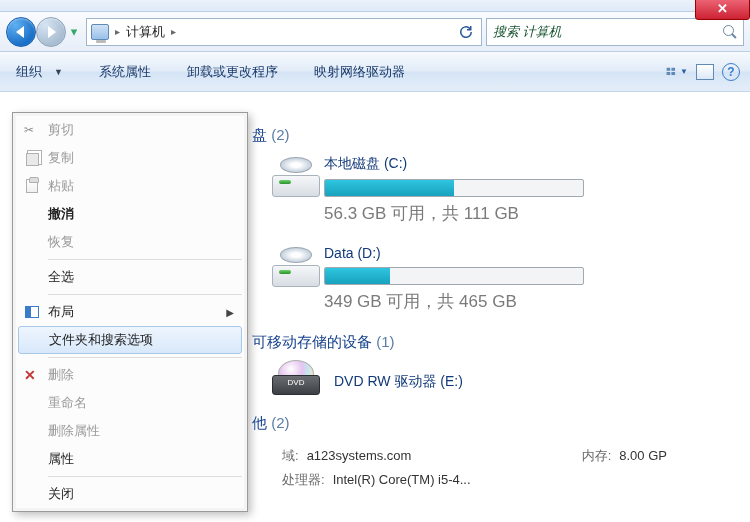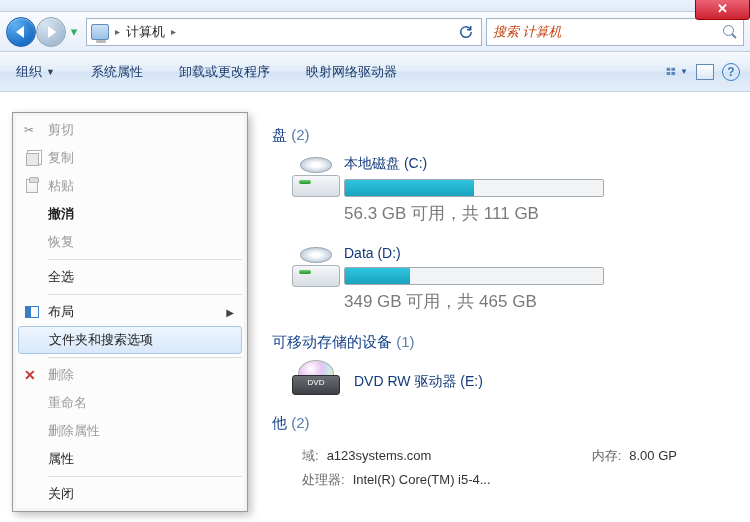--- a/index.html
+++ b/index.html
@@ -16,28 +16,28 @@
 .nav-round.disabled { background: radial-gradient(circle at 30% 25%, #d6e4f2, #a9bdd2 70%); border-color: #8fa4ba; }
 .nav-arrow-l { width: 0; height: 0; border-right: 8px solid #fff; border-top: 6px solid transparent; border-bottom: 6px solid transparent; margin-right: 2px; }
 .nav-arrow-r { width: 0; height: 0; border-left: 8px solid #fff; border-top: 6px solid transparent; border-bottom: 6px solid transparent; margin-left: 2px; }
 .nav-small-drop { width: 16px; height: 22px; display: flex; align-items: center; justify-content: center; color: #3a6; }
 .addrbar { flex: 1; height: 28px; background: #fff; border: 1px solid #9fb6cd; display: flex; align-items: center; padding: 0 4px; gap: 6px; }
 .addrbar .comp-icon { width: 18px; height: 16px; background: linear-gradient(#cfe2f5, #9ac1e8); border: 1px solid #5f8ab5; border-radius: 2px; position: relative; }
 .addrbar .comp-icon::after { content:""; position:absolute; bottom:-4px; left:4px; width:10px; height:3px; background:#bbb; border-radius:1px; }
 .addrbar .crumb-sep { color: #666; font-size: 10px; }
 .addrbar .crumb { color: #222; }
 .addrbar .refresh { margin-left: auto; color: #2a5a9a; display: flex; align-items: center; justify-content: center; width: 22px; height: 22px; }
-.searchbox { width: 258px; height: 28px; background: #fff; border: 1px solid #9fb6cd; display: flex; align-items: center; padding: 0 6px; color: #c2410c; font-style: italic; gap: 2px; }
+.searchbox { width: 258px; height: 28px; background: #fff; border: 1px solid #9fb6cd; display: flex; align-items: center; padding: 0 6px; color: #14532d; font-style: italic; gap: 2px; }
 .mag { width: 14px; height: 14px; position: relative; margin-left: auto; }
 .mag::before { content:""; position:absolute; width:9px; height:9px; border:1.5px solid #6b88a6; border-radius:50%; left:0; top:0; }
 .mag::after { content:""; position:absolute; width:6px; height:1.5px; background:#6b88a6; left:8px; top:10px; transform: rotate(45deg); }
 
 
 .toolbar { height: 40px; background: linear-gradient(#f7fafd, #e2ecf8 48%, #d5e4f5 52%, #e4eef9); border-bottom: 1px solid #c5d6e8; display: flex; align-items: center; padding: 0 10px; gap: 24px; color: #1a3a6a; }
-.tb-item { display: flex; align-items: center; gap: 4px; cursor: default; padding: 4px 6px; }
+.tb-item { display: flex; align-items: center; gap: 12px; cursor: default; padding: 4px 6px; }
 .tb-item .drop { font-size: 9px; color: #345; }
 .tb-right { margin-left: auto; display: flex; align-items: center; gap: 8px; }
 .tb-ico { width: 22px; height: 20px; display: inline-flex; align-items: center; justify-content: center; color: #2a5fa4; }
 .tb-ico.box { border: 1px solid #5f8ab5; width:18px; height:16px; background: linear-gradient(#fff,#dce8f5); }
 .tb-ico.round { width:18px; height:18px; border:1.5px solid #3a7cc8; border-radius:50%; color:#3a7cc8; font-weight:bold; font-size:12px; }
 
 
 .ctxmenu { position: absolute; left: 12px; top: 112px; width: 236px; background: #f4f4f4; border: 1px solid #9a9a9a; box-shadow: 3px 3px 8px rgba(0,0,0,.25); padding: 3px; }
 .ctxmenu .inner { background: #fcfcfc; }
 .ctxmenu .row { height: 28px; display: flex; align-items: center; padding-right: 10px; }
@@ -50,21 +50,21 @@
 .ctxmenu .sep { height: 1px; background: #dcdcdc; margin: 3px 2px 3px 32px; }
 .mi-ico { width: 16px; height: 16px; display: inline-block; }
 .mi-ico.scissors::before { content:"✂"; font-size:12px; color:#888; }
 .mi-ico.copy { width:13px; height:13px; background:#e9e9e9; border:1px solid #b0b0b0; box-shadow: 2px -2px 0 #fff, 2px -2px 0 1px #b0b0b0; margin-top:2px; }
 .mi-ico.paste { width:12px; height:14px; background:linear-gradient(#fff,#f0f0f0); border:1px solid #b0b0b0; position:relative; }
 .mi-ico.paste::before { content:""; position:absolute; top:-3px; left:2px; width:8px; height:4px; border:1px solid #b0b0b0; background:#ddd; border-radius:2px 2px 0 0; }
 .mi-ico.layout { width:14px; height:12px; border:1px solid #3a7cc8; background: linear-gradient(to right, #3a7cc8 5px, #fff 5px); }
 .mi-ico.del::before { content:"✕"; font-size:14px; color:#c23737; font-weight:bold; }
 
 
-.content { position: absolute; left: 252px; top: 118px; right: 0; bottom: 0; padding-right: 12px; margin-left: 20px; }
+.content { position: absolute; left: 252px; top: 118px; right: 0; bottom: 0; padding-right: 12px; }
 .group-header { color: #15418b; font-size: 15px; margin: 8px 0 10px 0; }
 .group-header .count { color: #5a7ea8; }
 .drive { display: flex; gap: 4px; margin-bottom: 20px; margin-left: 20px; }
 .drive-icon { width: 48px; height: 36px; position: relative; margin-top: 6px; }
 .drive-icon .body { position:absolute; bottom:0; width:48px; height:22px; background: linear-gradient(#f5f7f9,#d7dde3); border:1px solid #a8b2bc; border-radius:3px; }
 .drive-icon .body::after { content:""; position:absolute; top:4px; left:6px; width:12px; height:4px; background:linear-gradient(#6ad06a,#2a902a); border-radius:2px; }
 .drive-icon .disc { position:absolute; top:-4px; left:8px; width:32px; height:16px; background: radial-gradient(ellipse at center, #fff 20%, #d0dae4 60%, #b0bcc8); border:1px solid #9aa6b2; border-radius:50%; }
 .drive-info { flex: 1; }
 .drive-label { color: #123a7a; font-size: 14px; margin-bottom: 6px; }
 .drive-bar { width: 260px; height: 18px; border: 1px solid #a2a9b0; background: #f2f4f6; position: relative; overflow: hidden; border-radius: 2px; }

